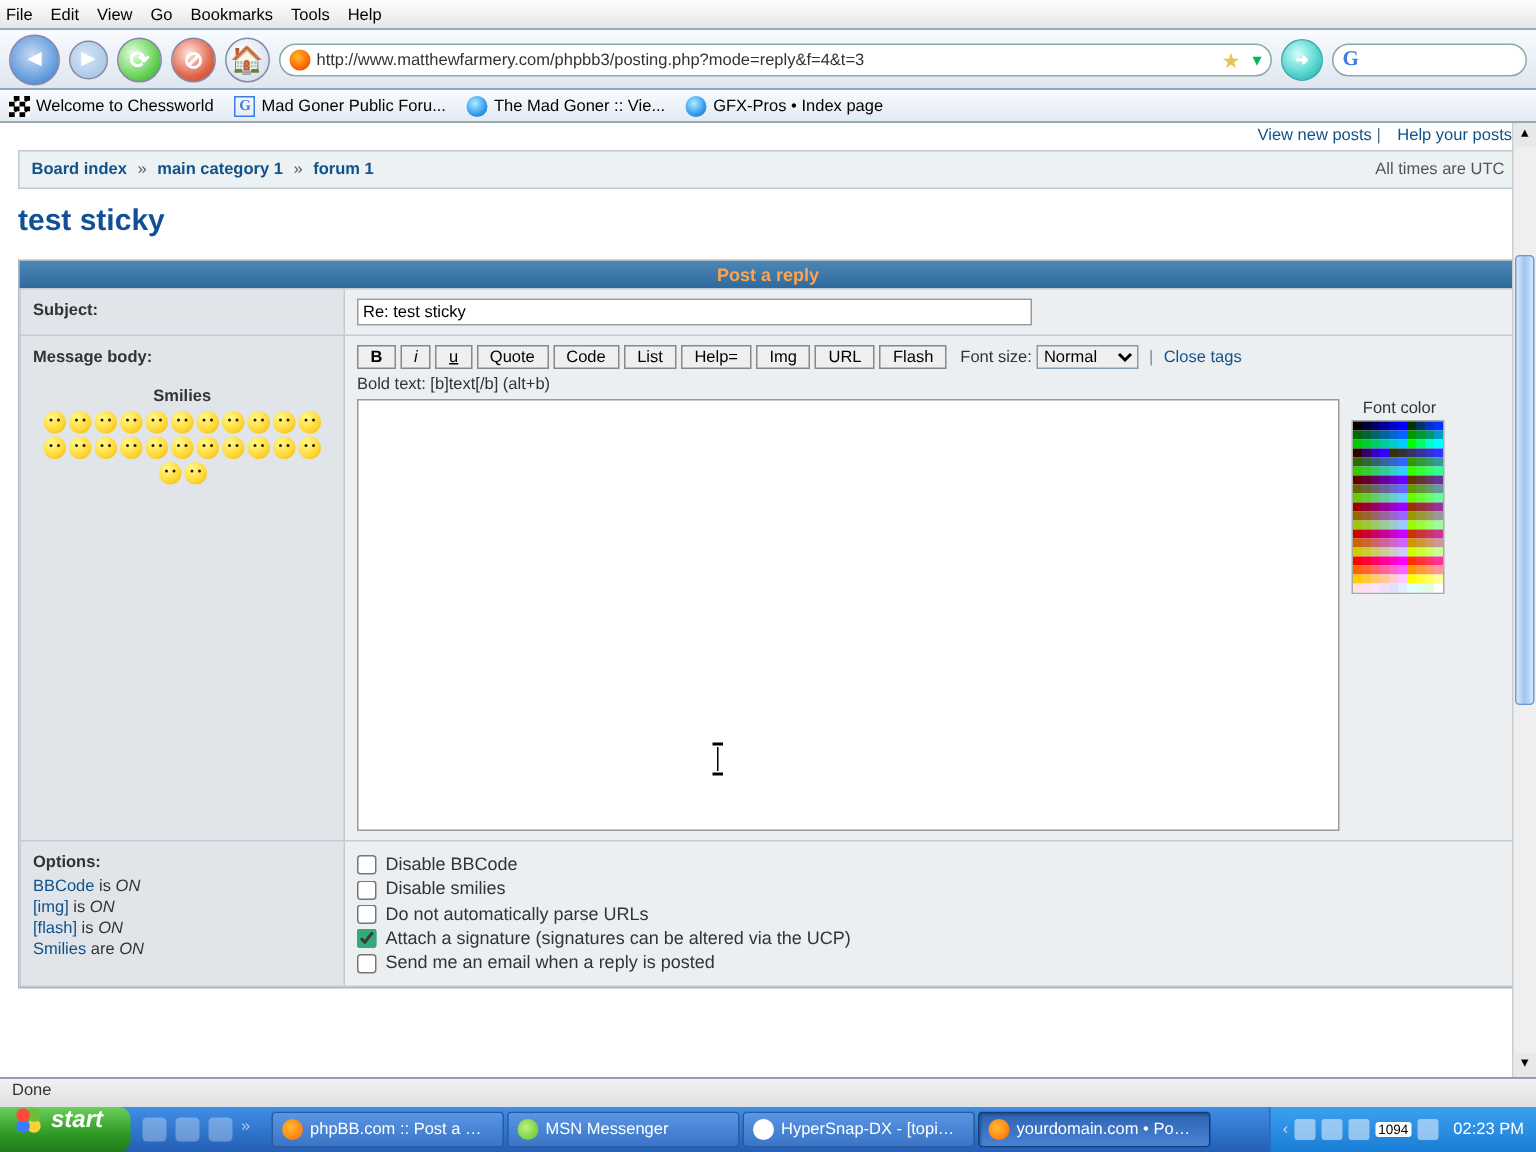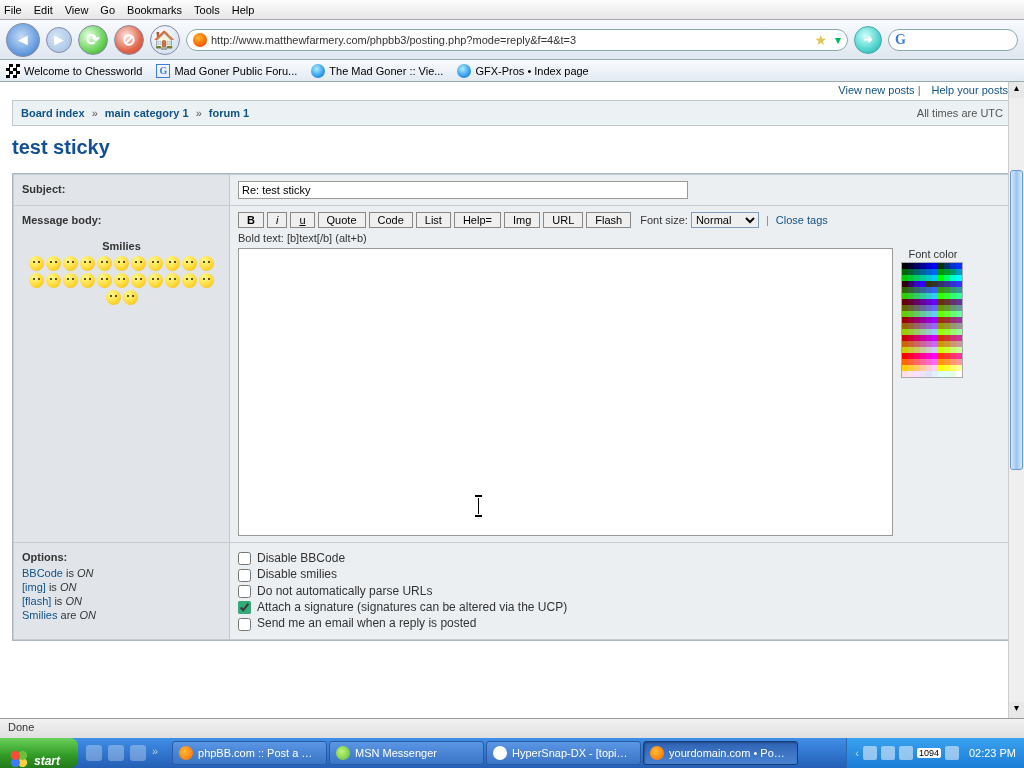--- a/index.html
+++ b/index.html
@@ -72,21 +72,21 @@
 .smiley::before, .smiley::after {content:""; position:absolute; background:#2a1a00; width:2px; height:2px; border-radius:50%; top:5px;}
 .smiley::before{left:4px;} .smiley::after{right:4px;}
 .sub-list { margin-top:4px;}
 .sub-list div { color:#333; margin:2px 0;}
 .sub-list a { color:#105289; text-decoration:none;}
 .sub-list em { font-style:italic; color:#333;}
 .checks label { display:block; margin:2px 0; color:#333; font-size:12px;}
 .checks input { margin-right:6px; accent-color:#3a7; vertical-align: middle;}
 .statusbar { height:20px; background:linear-gradient(#f2f2f2,#e0e0e0); border-top:1px solid #999; padding:2px 8px; color:#333; font-size:11px;}
 .taskbar { height:30px; background:linear-gradient(#3f8ee8,#245fb5); display:flex; align-items:center; color:#fff; font-size:11px;}
-.start { height:30px; padding:0 18px 0 10px; background:linear-gradient(#6bcf5a,#2f9a24 60%, #237a1b); border-radius:0 8px 8px 0; display:flex; align-items:flex-end; font-style:italic; font-weight:bold; gap:6px; font-size:12px;}
+.start { height:30px; padding:0 18px 0 10px; background:linear-gradient(#6bcf5a,#2f9a24 60%, #237a1b); border-radius:0 8px 8px 0; display:flex; align-items:flex-start; font-style:italic; font-weight:bold; gap:6px; font-size:16px;}
 .start .flag {width:18px;height:18px;background:
   radial-gradient(circle at 30% 30%, #ff4a3a 0 4px, transparent 5px),
   radial-gradient(circle at 70% 30%, #6dbf3a 0 4px, transparent 5px),
   radial-gradient(circle at 30% 70%, #3a7bff 0 4px, transparent 5px),
   radial-gradient(circle at 70% 70%, #ffd23a 0 4px, transparent 5px);}
 .ql { display:flex; align-items:center; gap:6px; padding:0 8px;}
 .ql span { width:16px;height:16px; background:rgba(255,255,255,0.3); border-radius:3px;}
 .ql .chev { width:8px; color:#bcd; background:none;}
 .tasks { display:flex; flex:1; gap:2px; padding:0 4px; overflow:hidden;}
 .task { flex:0 0 155px; height:24px; background:linear-gradient(#5a96e4,#3974c6); border:1px solid #2a5aa0; border-radius:3px; display:flex; align-items:center; padding:0 6px; gap:5px; color:#fff; overflow:hidden; white-space:nowrap; font-size:11px;}
@@ -172,20 +172,21 @@
           <a href="#">main category 1</a>
           <span class="sep">»</span>
           <a href="#">forum 1</a>
         </div>
         <div>All times are UTC</div>
       </div>
 
       <h2 class="topic">test sticky</h2>
 
       <div class="panel">
+        <div class="panel-head">Post a reply</div>
         <div class="panel-body">
           <table class="form">
             <tbody>
                 <tr>
               <td class="label"><b>Subject:</b></td>
               <td class="field"><input class="subject" value="Re: test sticky" style=""></td>
             </tr>
             <tr>
               <td class="label">
                 <b>Message body:</b>

